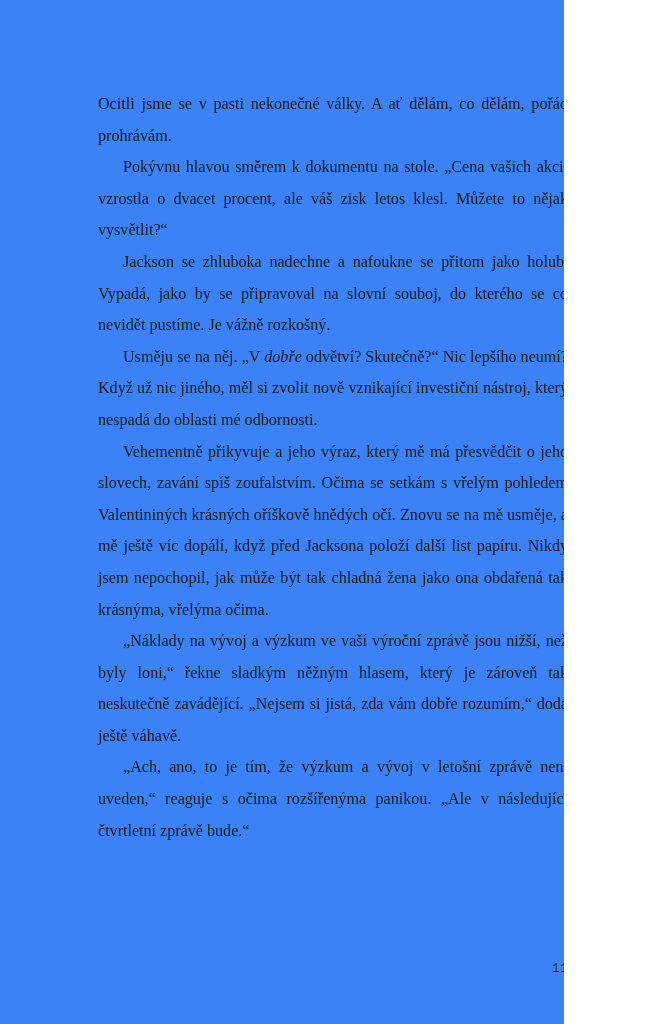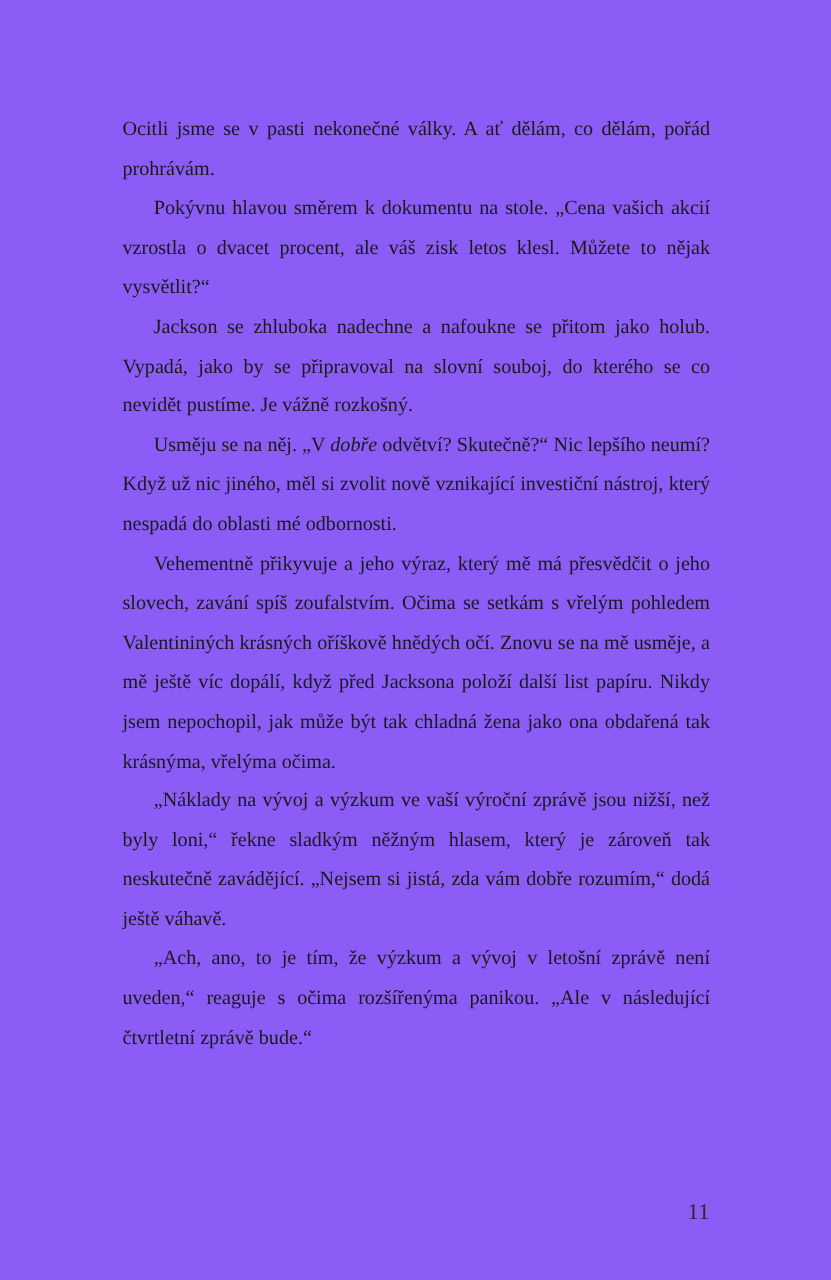--- a/index.html
+++ b/index.html
@@ -3,23 +3,23 @@
 <meta charset="utf-8">
 <style>
   html, body {
     margin: 0;
     padding: 0;
     background: #ffffff;
   }
 
   .page {
     position: relative;
-    width: 665px;
+    width: 564px;
     height: 1024px;
-    background: #8b5cf6;
+    background: #3b82f6;
     overflow: hidden;
     box-sizing: border-box;
   }
 
   .text-block {
     position: absolute;
     left: 98px;
     top: 88px;
     width: 470px;
     font-family: "Liberation Serif", "DejaVu Serif", serif;
@@ -44,22 +44,22 @@
   .text-block em {
     font-style: italic;
   }
 
   .folio {
     position: absolute;
     left: 98px;
     top: 960px;
     width: 470px;
     text-align: right;
-    font-family: Liberation Serif, serif;
-    font-size: 18px;
+    font-family: Liberation Mono, monospace;
+    font-size: 13px;
     line-height: 18px;
     color: #2a2a2a;
     letter-spacing: 0.3px;
   }
 </style>
 </head>
 <body>
 
 <div class="page">
 

